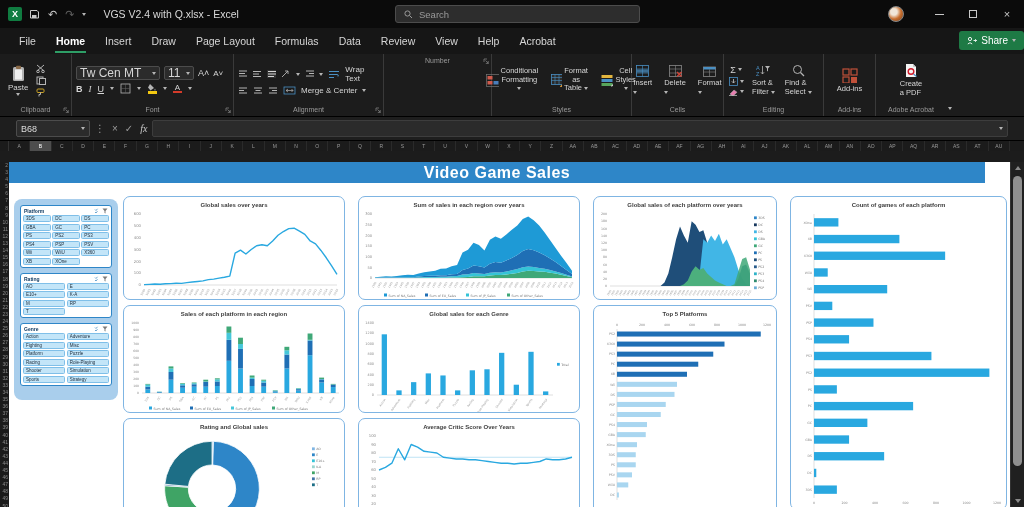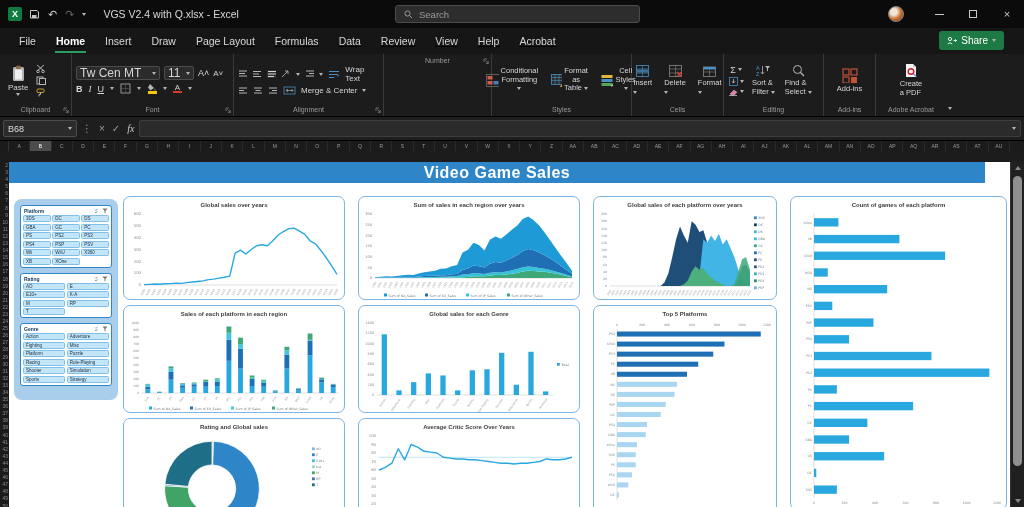--- a/index.html
+++ b/index.html
@@ -15,26 +15,26 @@
   .qat .dim { color:#5f5f5f; }
   .tb-title { color:#d9d9d9; font-size:10.5px; margin-left:10px; }
   .tb-search { position:absolute; left:395px; top:5px; width:245px; height:18px; background:#2d2d2d; border:1px solid #4c4c4c; border-radius:3px; display:flex; align-items:center; gap:6px; padding-left:8px; color:#9a9a9a; font-size:9.5px; }
   .tb-right { position:absolute; right:0; top:0; height:28px; display:flex; align-items:center; }
   .avatar { width:16px; height:16px; border-radius:50%; background:radial-gradient(circle at 35% 35%, #f0e6d8 25%, #c96f2e 55%, #6b3d1e 100%); border:1px solid #888; margin-right:18px; }
   .wbtn { width:34px; height:28px; display:flex; align-items:center; justify-content:center; color:#c9c9c9; font-size:11px; }
   .wbtn .maxbox { width:8px; height:8px; border:1px solid #c9c9c9; }
   .wbtn .minline { width:9px; height:1px; background:#c9c9c9; }
 
   
-  .menubar { height:26px; background:#161616; display:flex; align-items:center; position:relative; flex:none;text-decoration:underline; }
+  .menubar { height:26px; background:#161616; display:flex; align-items:center; position:relative; flex:none; }
   .tabs { display:flex; align-items:center; padding-left:10px; gap:2px; height:100%; }
   .tab { color:#d6d6d6; font-size:10.5px; padding:0 9px; height:100%; display:flex; align-items:center; position:relative; }
   .tab.active { color:#fff; font-weight:bold; }
   .tab.active::after { content:""; position:absolute; left:8px; right:8px; bottom:1px; height:2px; background:#2E9E66; }
-  .share-btn { position:absolute; right:20px; top:3px; height:19px; background:#1E7A45; border-radius:3px; color:#fff; font-size:10px; display:flex; align-items:center; gap:4px; padding:0 8px; }
+  .share-btn { position:absolute; right:0; top:3px; height:19px; background:#1E7A45; border-radius:3px; color:#fff; font-size:10px; display:flex; align-items:center; gap:4px; padding:0 8px; }
 
   
   .ribbon { height:63px; background:#1c1c1c; display:flex; flex:none; border-bottom:1px solid #000; }
   .rg { border-right:1px solid #3a3a3a; display:flex; flex-direction:column; flex:none; }
   .rgc { flex:1; display:flex; align-items:center; padding:3px 4px 0 4px; gap:4px; }
   .rgl { height:13px; display:flex; align-items:center; justify-content:center; gap:4px; color:#9a9a9a; font-size:7px; position:relative; }
   .launch { position:absolute; right:2px; bottom:3px; }
   .chev { width:0; height:0; border-left:2.5px solid transparent; border-right:2.5px solid transparent; border-top:3px solid #b5b5b5; display:inline-block; }
   .paste-btn { display:flex; flex-direction:column; align-items:center; color:#d6d6d6; font-size:8px; gap:1px; padding:1px 4px; }
   .mini-col { display:flex; flex-direction:column; gap:3px; align-items:flex-start; }
@@ -44,21 +44,21 @@
   .glyph { color:#d6d6d6; font-size:9px; }
   .glyph.b { font-weight:bold; } .glyph.i { font-style:italic; font-family:"Liberation Serif",serif; } .glyph.u { text-decoration:underline; }
   .acolor { display:flex; flex-direction:column; align-items:center; line-height:8px; }
   .acolor .bar { width:9px; height:2.5px; }
   .stylebtn { display:flex; flex-direction:row; align-items:center; color:#d6d6d6; font-size:7.5px; line-height:8.5px; text-align:center; gap:1px; padding:0 3px; }
   .cellbtn { display:flex; flex-direction:column; align-items:center; color:#d6d6d6; font-size:7.5px; gap:1px; padding:0 2px; }
   .editleft { display:flex; flex-direction:column; gap:2px; align-items:center; }
   .ribbon-collapse { display:flex; align-items:flex-end; padding:0 6px 6px 2px; }
 
   
-  .fbar { height:24px; background:#1e1e1e; display:flex; align-items:center; padding:3px 3px; gap:5px; flex:none; border-bottom:1px solid #000; }
+  .fbar { height:24px; background:#1e1e1e; display:flex; align-items:center; padding:3px 16px; gap:5px; flex:none; border-bottom:1px solid #000; }
   .namebox { width:74px; height:17px; background:#2b2b2b; border:1px solid #4c4c4c; border-radius:2px; color:#dcdcdc; font-size:9px; display:flex; align-items:center; justify-content:space-between; padding:0 4px; }
   .fbicons { display:flex; align-items:center; gap:7px; color:#9a9a9a; font-size:10px; }
   .fx { font-style:italic; font-family:"Liberation Serif",serif; color:#c9c9c9; }
   .finput { flex:1; height:17px; background:#2b2b2b; border:1px solid #3d3d3d; border-radius:2px; display:flex; align-items:center; justify-content:flex-end; padding-right:4px; }
 
   
   .sheet { flex:1; display:flex; flex-direction:column; min-height:0; }
   .chead { height:10px; display:flex; background:#1b1b1b; flex:none; }
   .corner { width:9px; background:#1b1b1b; border-right:1px solid #333; flex:none; }
   .colletters { flex:1; display:flex; }

